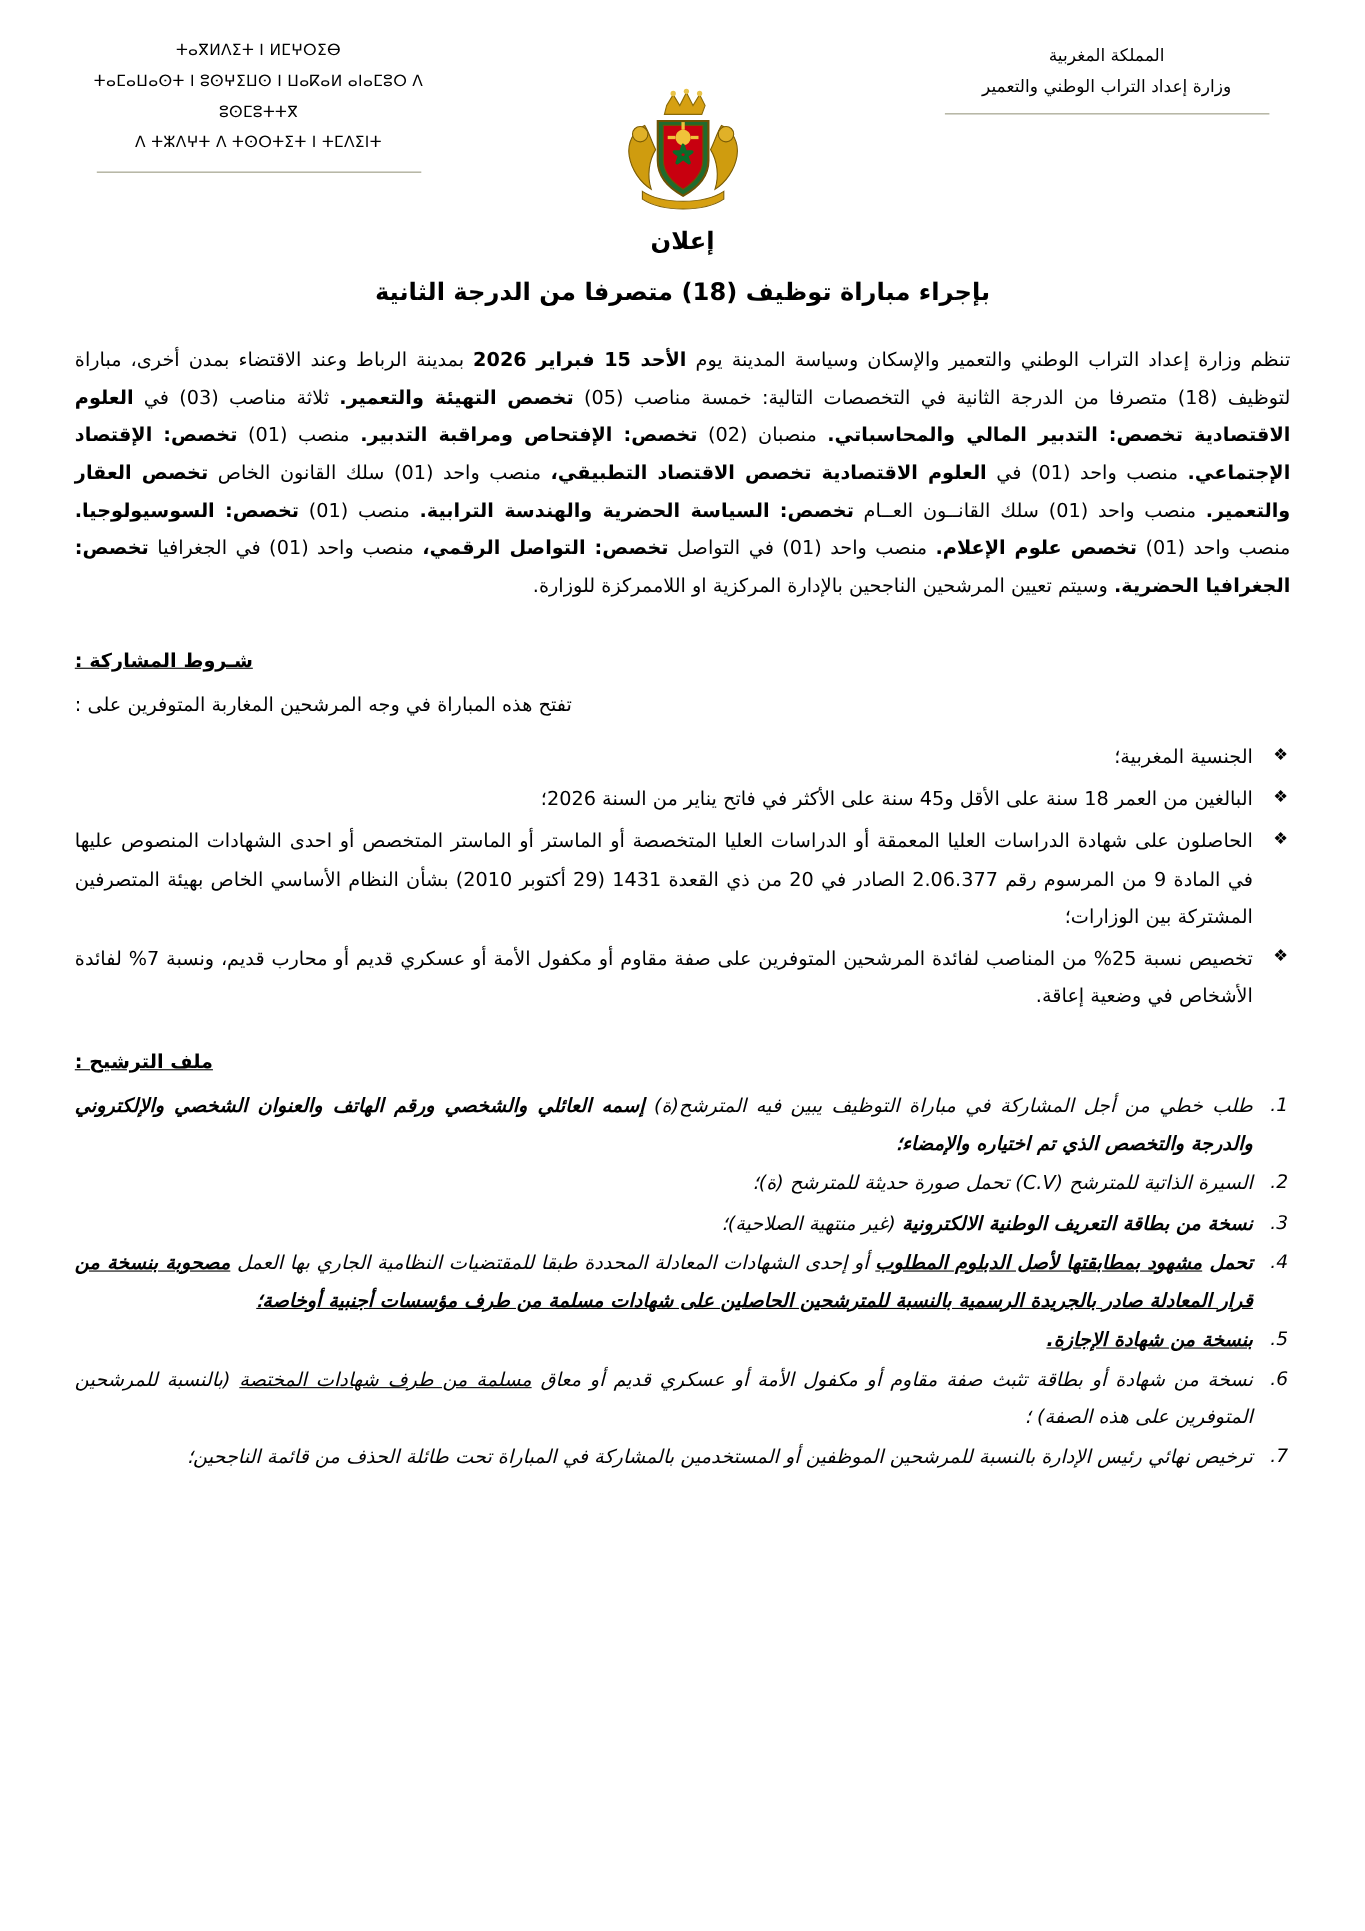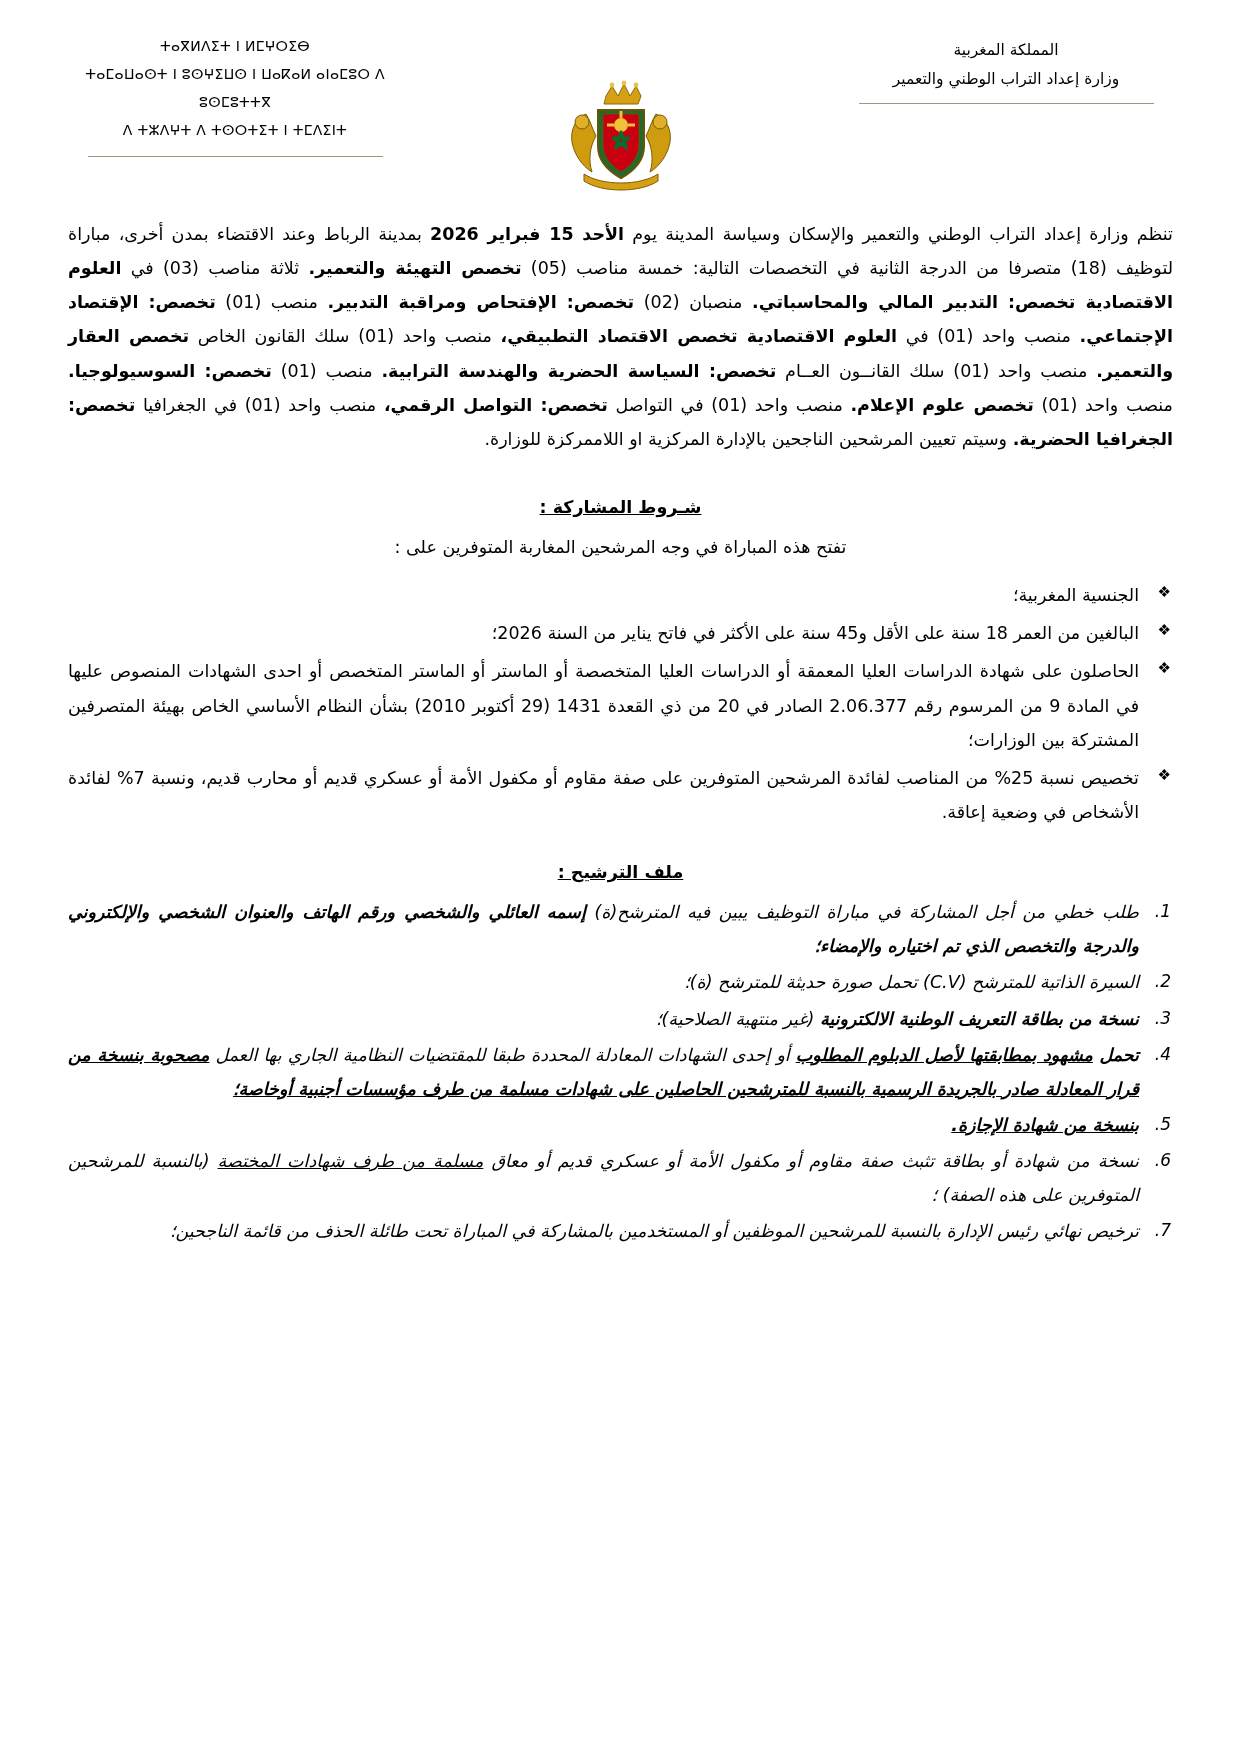--- a/index.html
+++ b/index.html
@@ -103,27 +103,27 @@
     margin-top: 32px;
     text-align: justify;
     text-align-last: right;
   }
   b { font-weight: bold; }
 
   .section-head {
     font-weight: bold;
     text-decoration: underline;
     margin-top: 34px;
-    text-align: center;
+    text-align: left;
   }
   .section-head.tight { margin-top: 26px; }
 
   .lead-line {
     margin-top: 6px;
-    text-align: center;
+    text-align: left;
   }
 
   ul.bullets {
     list-style: none;
     margin: 14px 0 0 0;
     padding: 0;
   }
   ul.bullets > li {
     position: relative;
     padding-right: 34px;
@@ -211,20 +211,24 @@
     </div>
 
     <div class="header-side header-left">
       <div class="line">ⵜⴰⴳⵍⴷⵉⵜ ⵏ ⵍⵎⵖⵔⵉⴱ</div>
       <div class="line">ⵜⴰⵎⴰⵡⴰⵙⵜ ⵏ ⵓⵙⵖⵉⵡⵙ ⵏ ⵡⴰⴽⴰⵍ ⴰⵏⴰⵎⵓⵔ ⴷ ⵓⵙⵎⵓⵜⵜⴳ</div>
       <div class="line">ⴷ ⵜⵣⴷⵖⵜ ⴷ ⵜⵙⵔⵜⵉⵜ ⵏ ⵜⵎⴷⵉⵏⵜ</div>
       <hr class="hr-rule left">
     </div>
   </div>
 
+  <div class="title-block">
+    <div class="title-main">إعلان</div>
+    <div class="title-sub">بإجراء مباراة توظيف (18) متصرفا من الدرجة الثانية</div>
+  </div>
 
   <div class="content">
 
     <div class="para-intro">
       <span>تنظم وزارة إعداد التراب الوطني والتعمير والإسكان وسياسة المدينة يوم </span><b>الأحد 15 فبراير 2026</b><span> بمدينة الرباط وعند الاقتضاء بمدن أخرى، مباراة لتوظيف (18) متصرفا من الدرجة الثانية في التخصصات التالية: خمسة مناصب (05) </span><b>تخصص التهيئة والتعمير.</b><span> ثلاثة مناصب (03) في </span><b>العلوم الاقتصادية تخصص: التدبير المالي والمحاسباتي.</b><span> منصبان (02) </span><b>تخصص: الإفتحاص ومراقبة التدبير.</b><span> منصب (01) </span><b>تخصص: الإقتصاد الإجتماعي.</b><span> منصب واحد (01) في </span><b>العلوم الاقتصادية تخصص الاقتصاد التطبيقي،</b><span> منصب واحد (01) سلك القانون الخاص </span><b>تخصص العقار والتعمير.</b><span> منصب واحد (01)  سلك القانــون العــام </span><b>تخصص: السياسة الحضرية والهندسة الترابية.</b><span> منصب (01) </span><b>تخصص: السوسيولوجيا.</b><span> منصب واحد (01) </span><b>تخصص علوم الإعلام.</b><span> منصب واحد (01) في التواصل </span><b>تخصص: التواصل الرقمي،</b><span> منصب واحد (01) في الجغرافيا </span><b>تخصص: الجغرافيا الحضرية.</b><span> وسيتم تعيين المرشحين الناجحين بالإدارة المركزية او اللاممركزة للوزارة.</span>
     </div>
 
     <div class="section-head">شـروط المشاركة :</div>
     <div class="lead-line">تفتح هذه المباراة في وجه المرشحين المغاربة المتوفرين على :</div>
 

